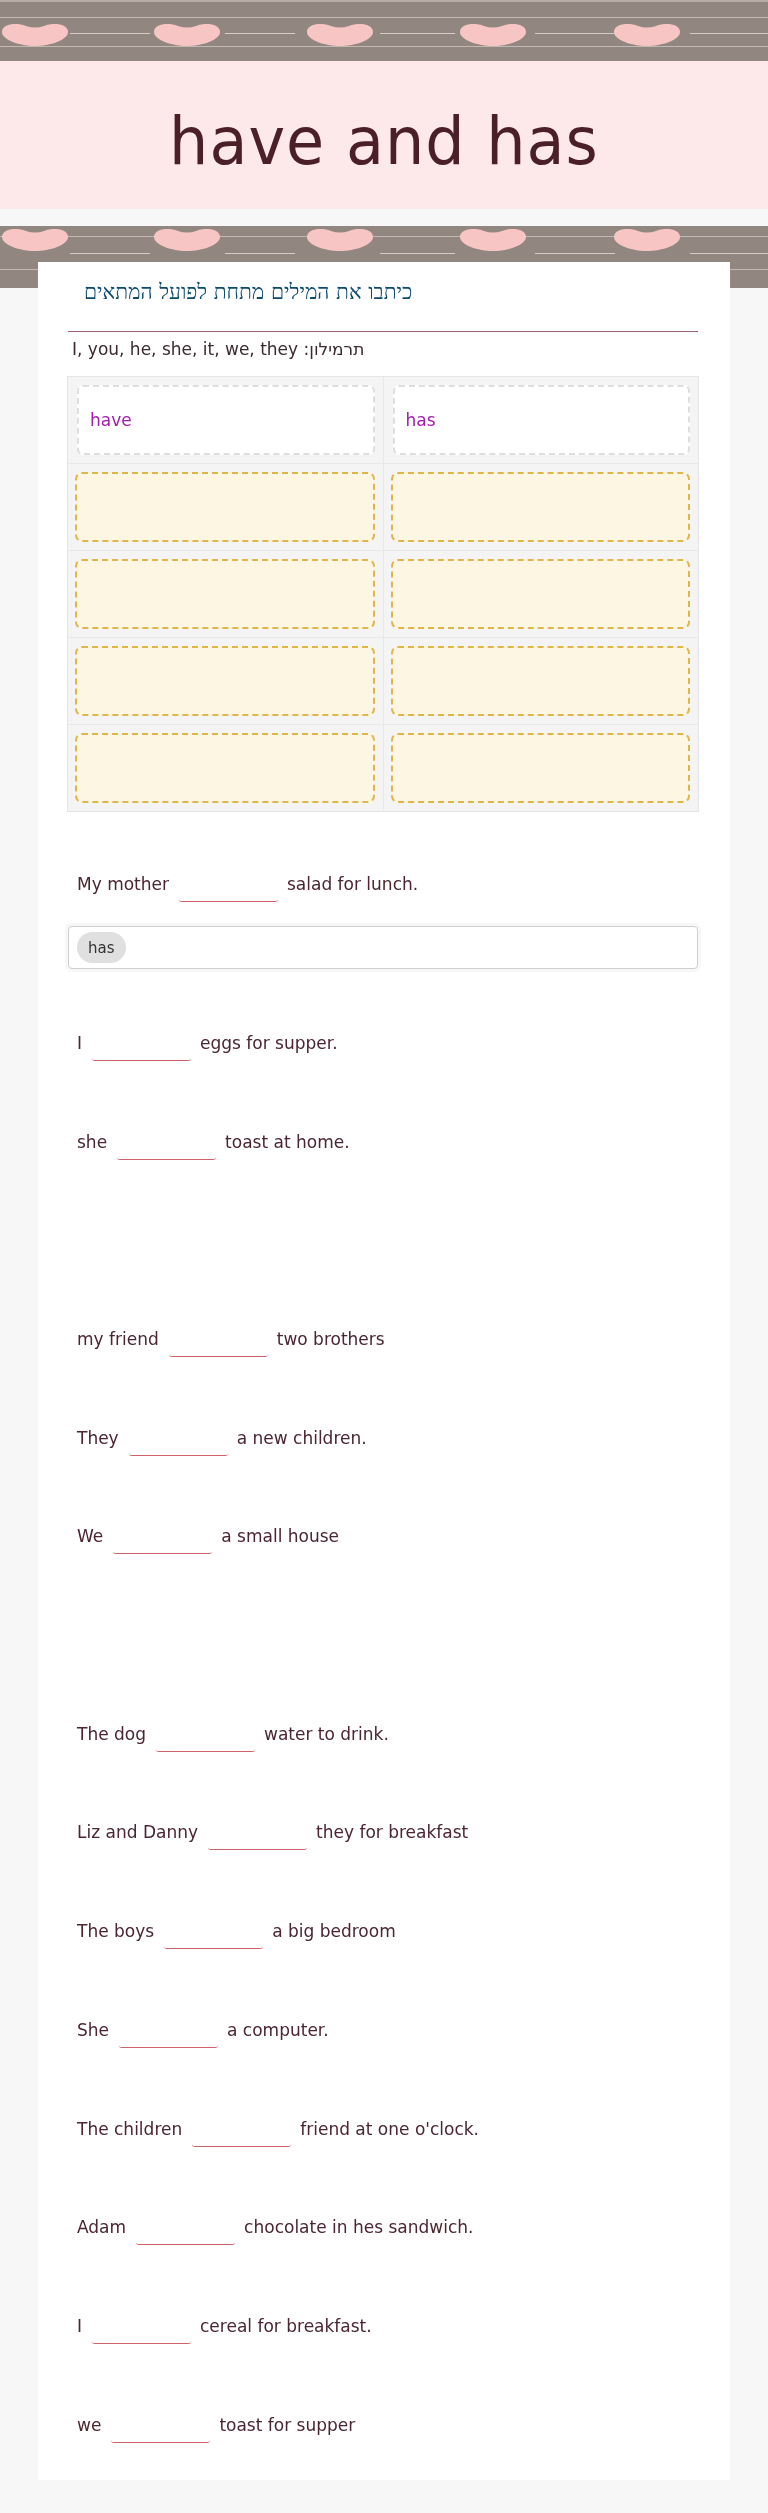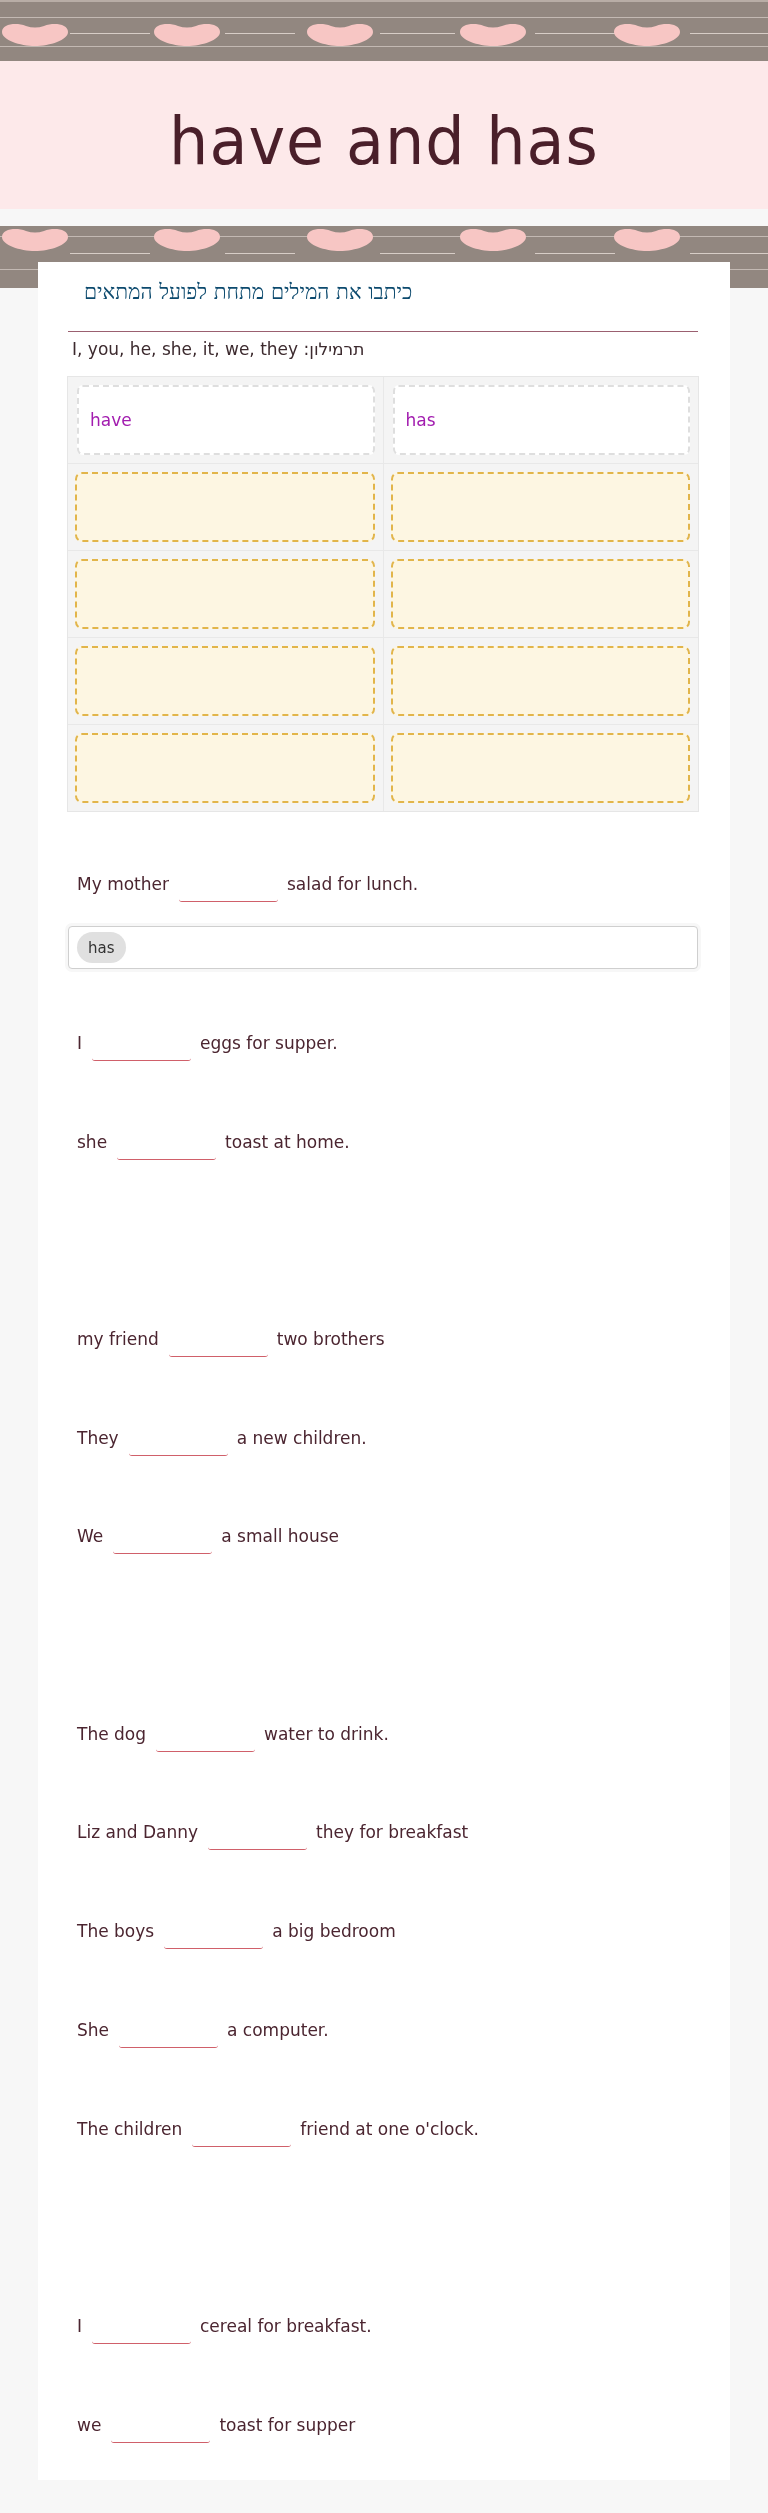--- a/index.html
+++ b/index.html
@@ -225,20 +225,25 @@
     <div class="q" style="top:1753px">
       <span class="pre">She</span>
       <span class="blank"></span>
       <span class="post">a computer.</span>
     </div>
     <div class="q" style="top:1852px">
       <span class="pre">The children</span>
       <span class="blank"></span>
       <span class="post">friend at one o'clock.</span>
     </div>
+    <div class="q" style="top:1950px">
+      <span class="pre">Adam</span>
+      <span class="blank"></span>
+      <span class="post">chocolate in hes sandwich.</span>
+    </div>
     <div class="q" style="top:2049px">
       <span class="pre">I</span>
       <span class="blank"></span>
       <span class="post">cereal for breakfast.</span>
     </div>
     <div class="q" style="top:2148px">
       <span class="pre">we</span>
       <span class="blank"></span>
       <span class="post">toast for supper</span>
     </div>

